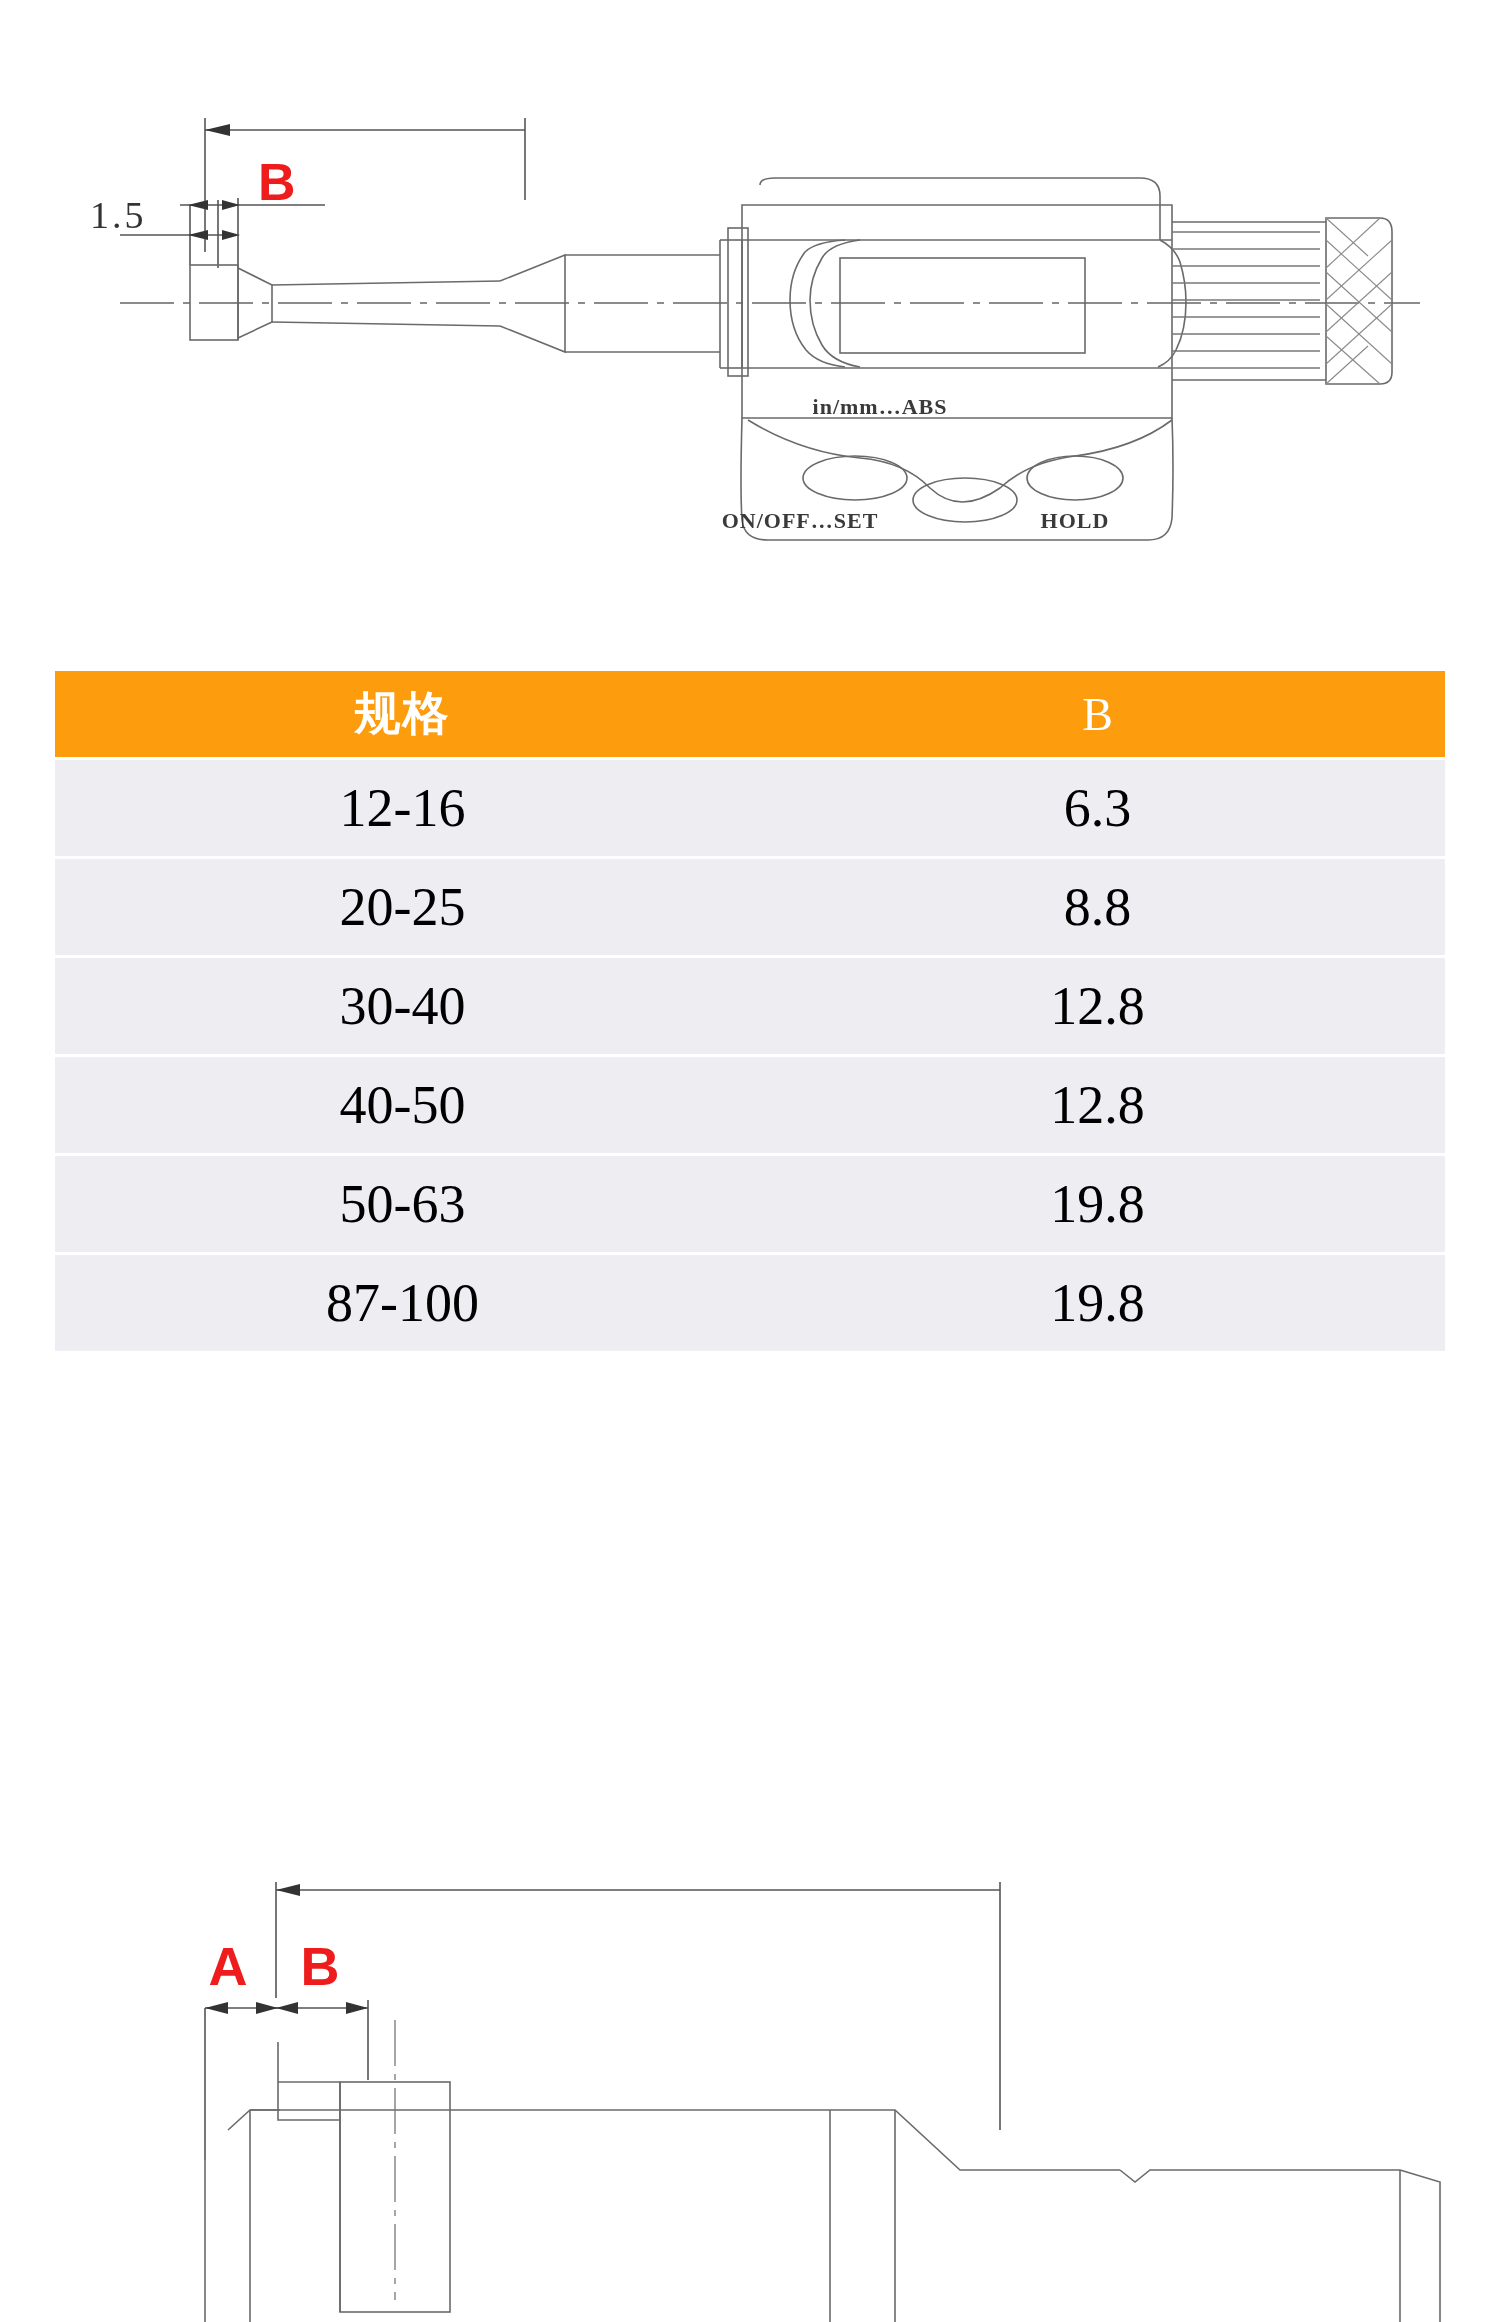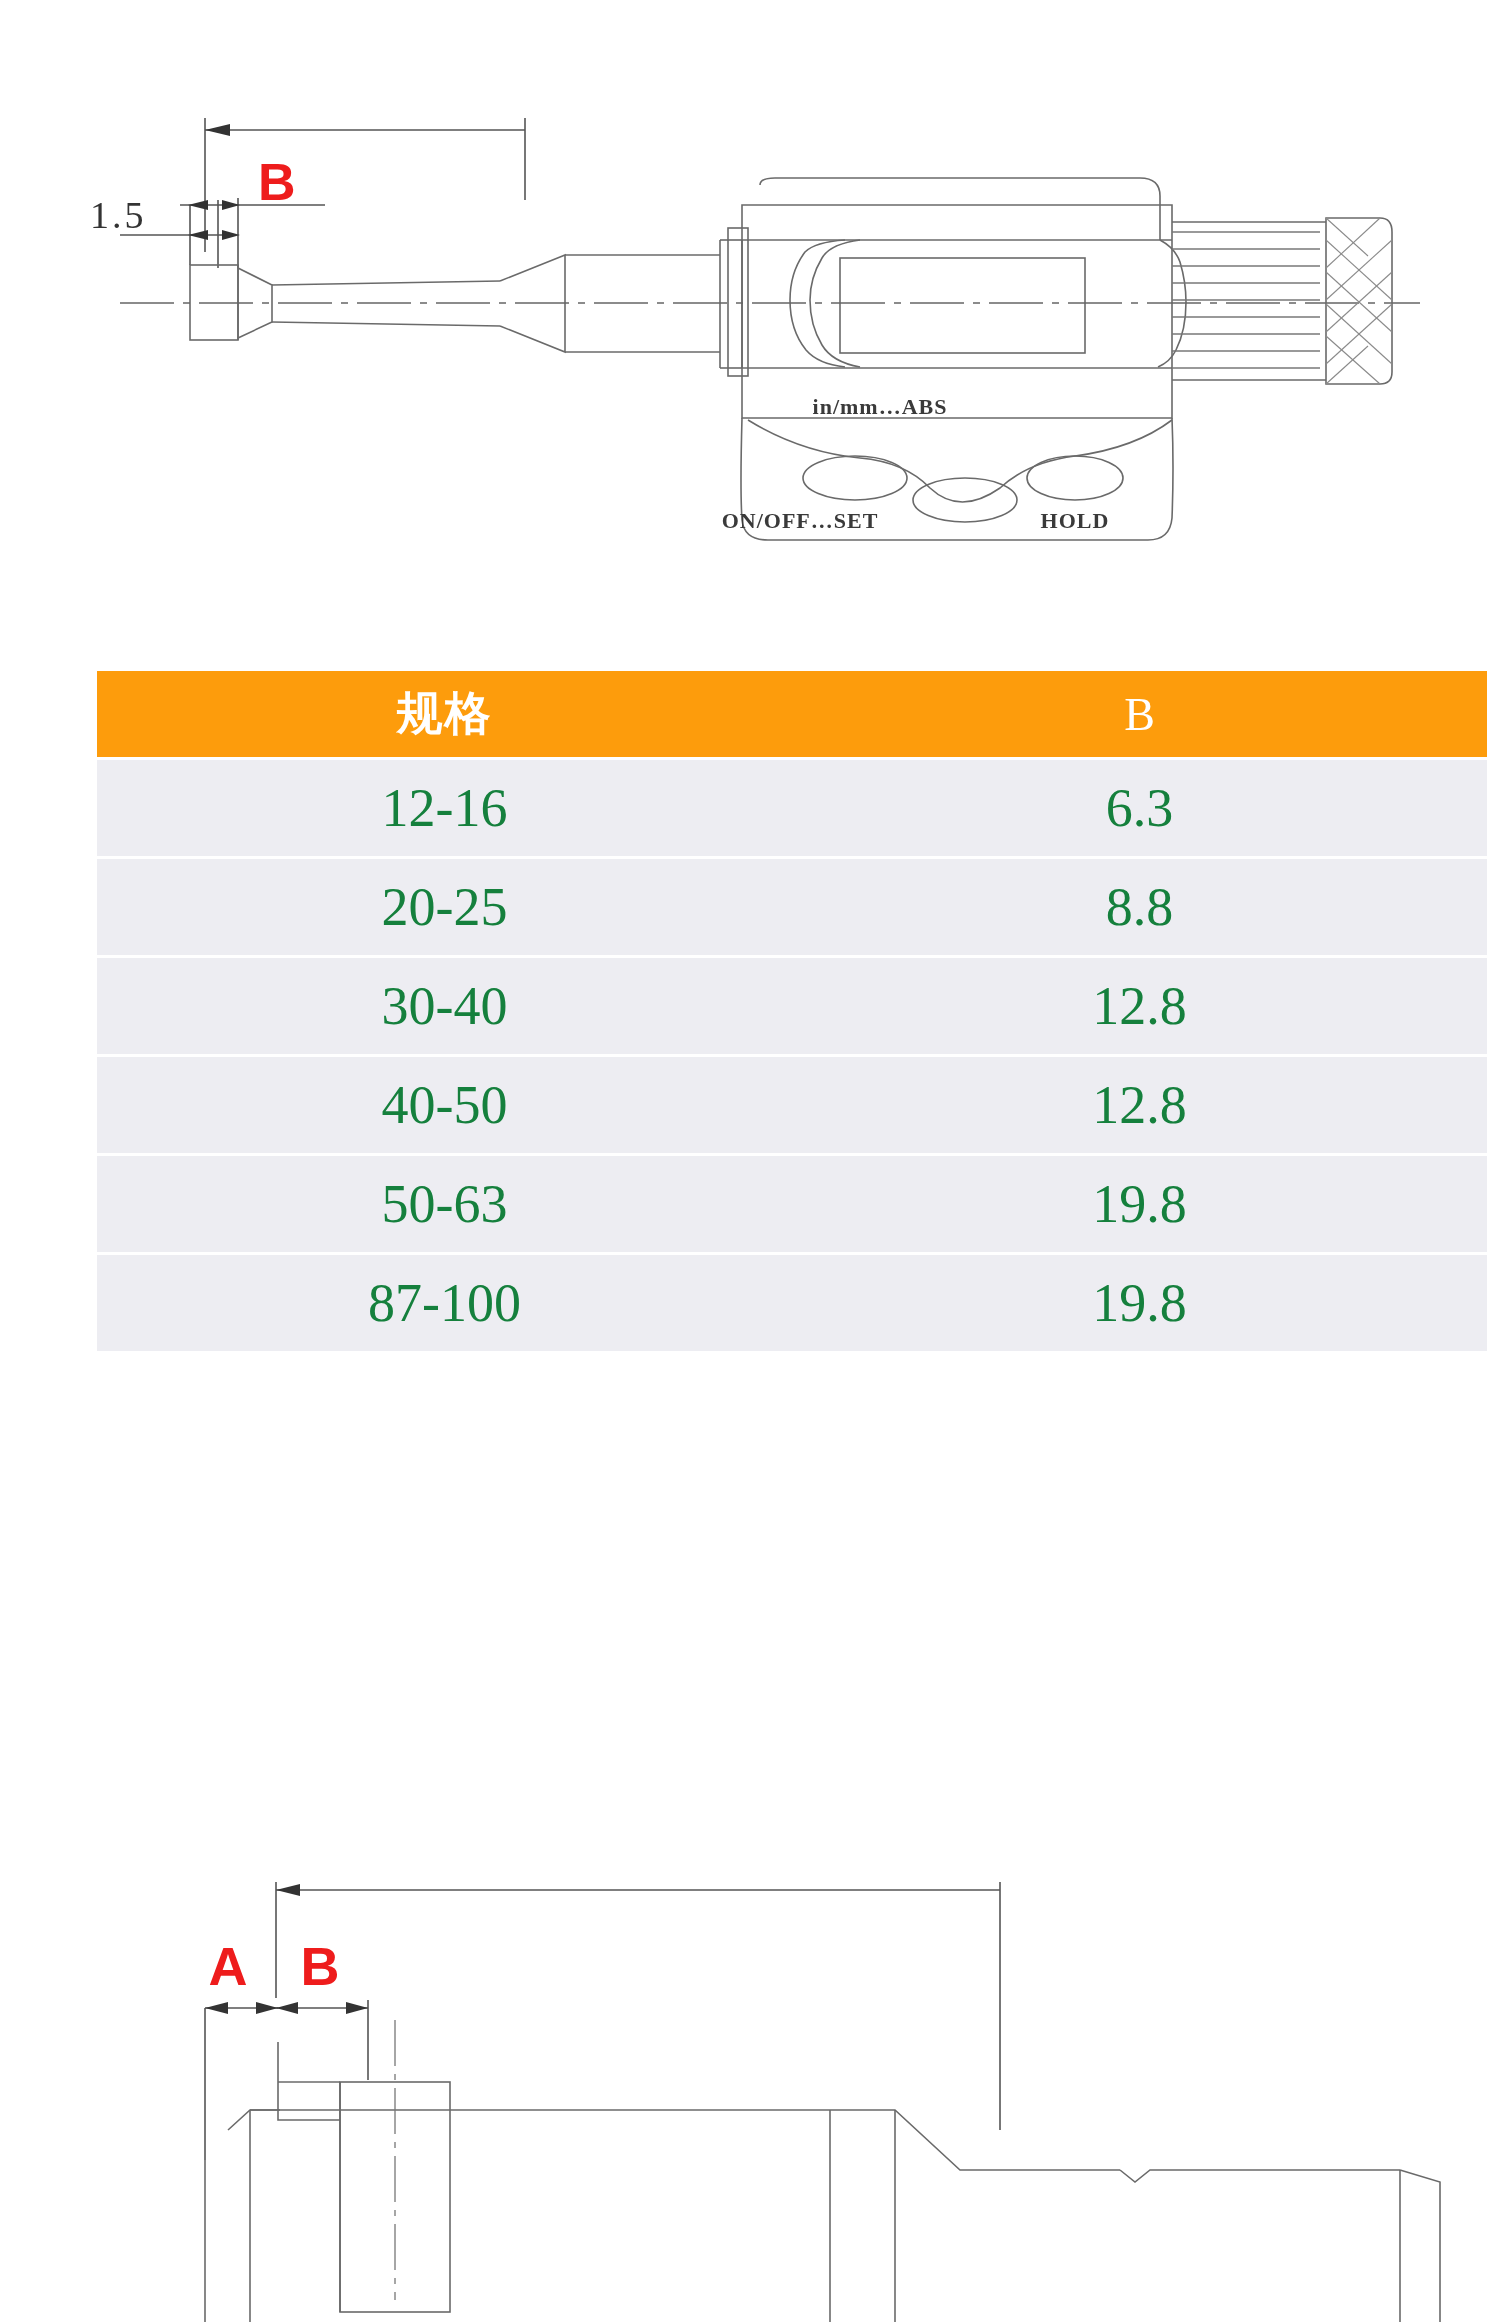--- a/index.html
+++ b/index.html
@@ -38,21 +38,20 @@
   }
 
   
   .spec-table {
     position: absolute;
     left: 55px;
     top: 668px;
     width: 1390px;
     border-collapse: separate;
     border-spacing: 0 3px;
-    margin-left: 42px;
   }
   .spec-table .thead-row th {
     background: #fd9c0c;
     color: #ffffff;
     font-size: 46px;
     font-weight: bold;
     font-family: "Liberation Sans", sans-serif;
     height: 86px;
     padding: 0;
     text-align: center;
@@ -65,21 +64,21 @@
     letter-spacing: 0;
   }
   .spec-table tbody td {
     background: #ededf2;
     height: 96px;
     padding: 0;
     text-align: center;
     vertical-align: middle;
     font-size: 54px;
     font-weight: normal;
-    color: #15803d;
+    color: #000000;
     font-family: "Liberation Serif", serif;
   }
   .col-spec { width: 50%; }
   .col-b { width: 50%; }
 </style>
 </head>
 <body>
 
 <div class="drawing-top">
   <svg class="drawing-svg" viewBox="0 0 1500 620" preserveAspectRatio="none">

